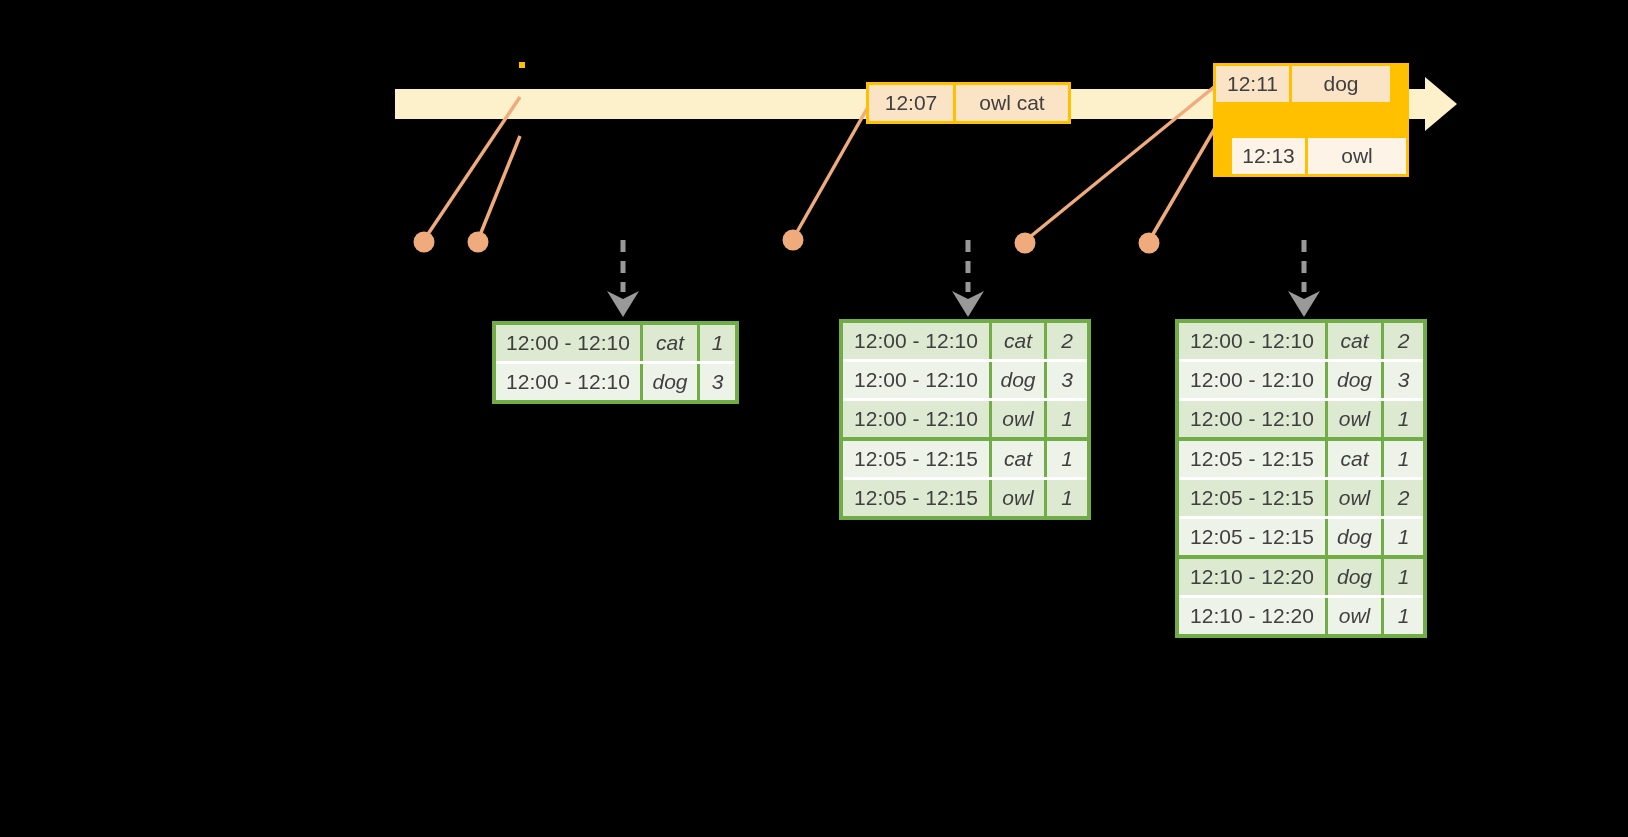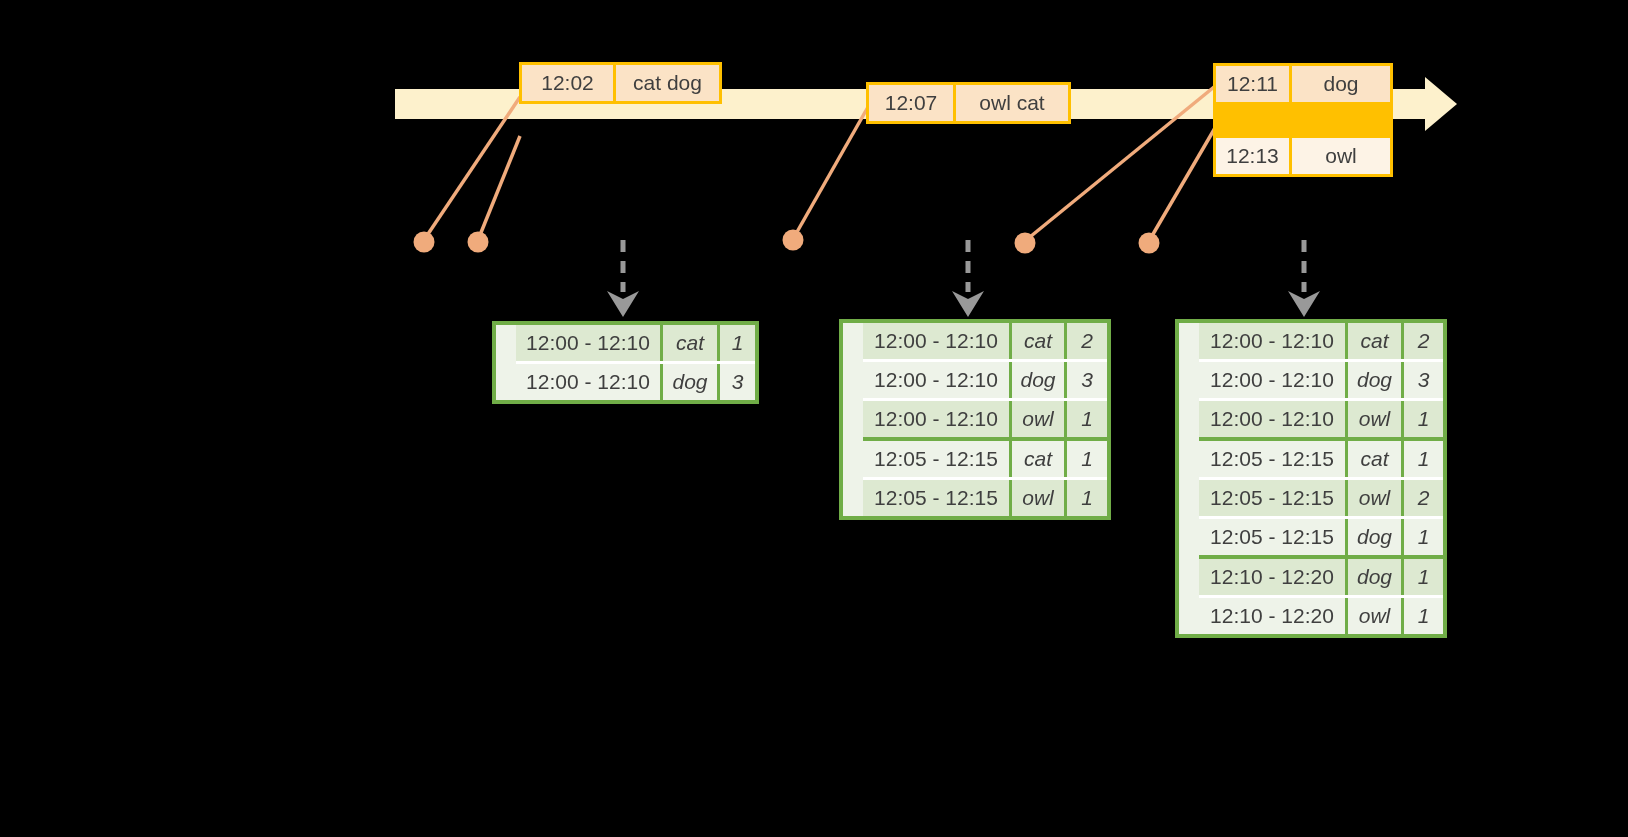--- a/index.html
+++ b/index.html
@@ -27,21 +27,21 @@
   .event-row .cell { display:flex; align-items:center; justify-content:center; font-size:21px; }
   .fill-dark  { background:var(--ev-dark,#fbe3c6); }
   .fill-light { background:var(--ev-light,#fdf3e6); }
 
   .result-table {
     position:absolute;
     border:4px solid var(--green,#70ad47);
     display:flex; flex-direction:column;
     background:var(--res-light,#eef3e9);
   }
-  .result-row { display:grid; height:36px;margin-left:20px; }
+  .result-row { display:grid; height:36px; }
   .result-row + .result-row { border-top:3px solid #ffffff; }
   .result-row.group-start { border-top:4px solid var(--green,#70ad47); }
   .result-row .cell {
     display:flex; align-items:center; justify-content:center; font-size:21px;
   }
   .result-row .cell + .cell { border-left:3px solid var(--green,#70ad47);font-style:italic; }
   .res-dark  { background:var(--res-dark,#dde9d1); }
   .res-light { background:var(--res-light,#eef3e9); }
 </style>
 </head>
@@ -75,37 +75,33 @@
       <polygon class="trigger-head" points="952,291 968,317 984,291 968,299"></polygon>
     </g>
     <g>
       <line class="trigger-line" x1="1304" y1="240" x2="1304" y2="292"></line>
       <polygon class="trigger-head" points="1288,291 1304,317 1320,291 1304,299"></polygon>
     </g>
   </svg>
 
   <div id="tables-root">
       <div class="event-table" style="left: 519px; top: 62px;">
-        <div class="event-row" style="grid-template-columns: 91px 103px;">
-          <div class="cell fill-dark">12:02</div>
-          <div class="cell fill-dark">cat dog</div>
-        </div>
       </div>
       <div class="event-table" style="left: 866px; top: 82px;">
         <div class="event-row" style="grid-template-columns: 84px 112px;">
           <div class="cell fill-dark">12:07</div>
           <div class="cell fill-dark">owl cat</div>
         </div>
       </div>
       <div class="event-table" style="left: 1213px; top: 63px; gap: 36px;">
         <div class="event-row" style="grid-template-columns: 73px 98px;">
           <div class="cell fill-dark">12:11</div>
           <div class="cell fill-dark">dog</div>
         </div>
-        <div class="event-row" style="grid-template-columns: 73px 98px;">
+        <div class="event-row" style="grid-template-columns: 73px 98px; margin-left: 16px;">
           <div class="cell fill-light">12:13</div>
           <div class="cell fill-light">owl</div>
         </div>
       </div>
       <div class="result-table" style="left: 492px; top: 321px;">
         <div class="result-row res-dark" style="grid-template-columns: 144px 57px 38px;">
           <div class="cell">12:00 - 12:10</div>
           <div class="cell">cat</div>
           <div class="cell">1</div>
         </div>

